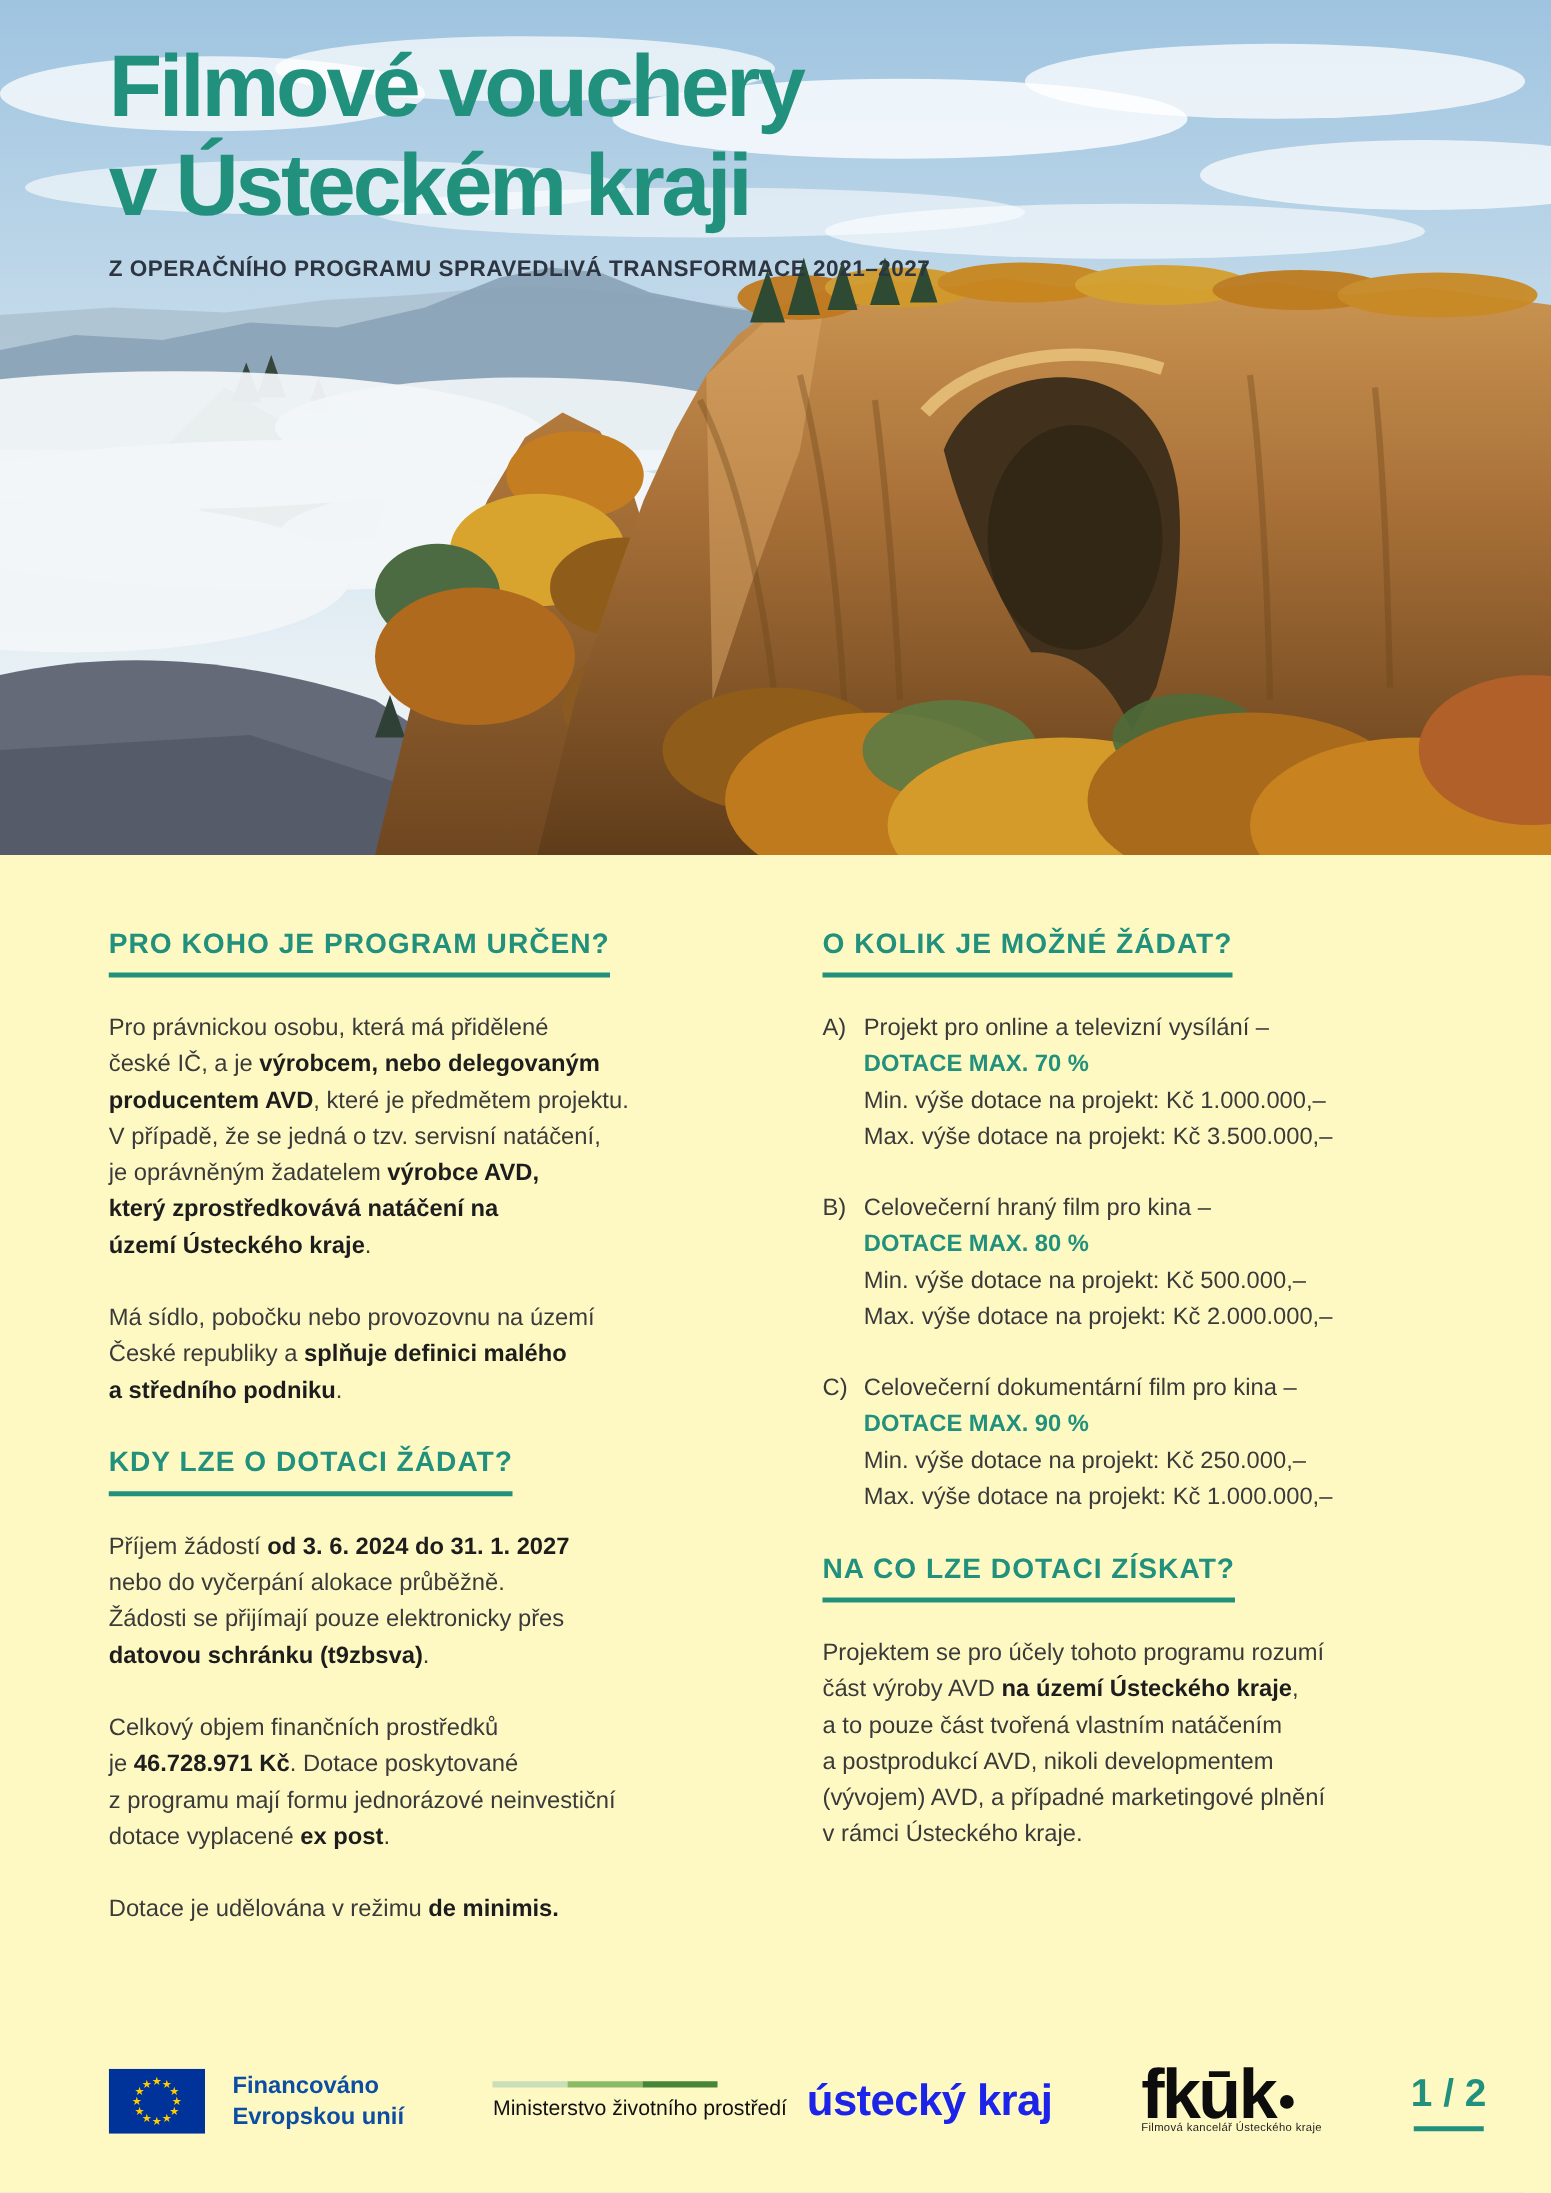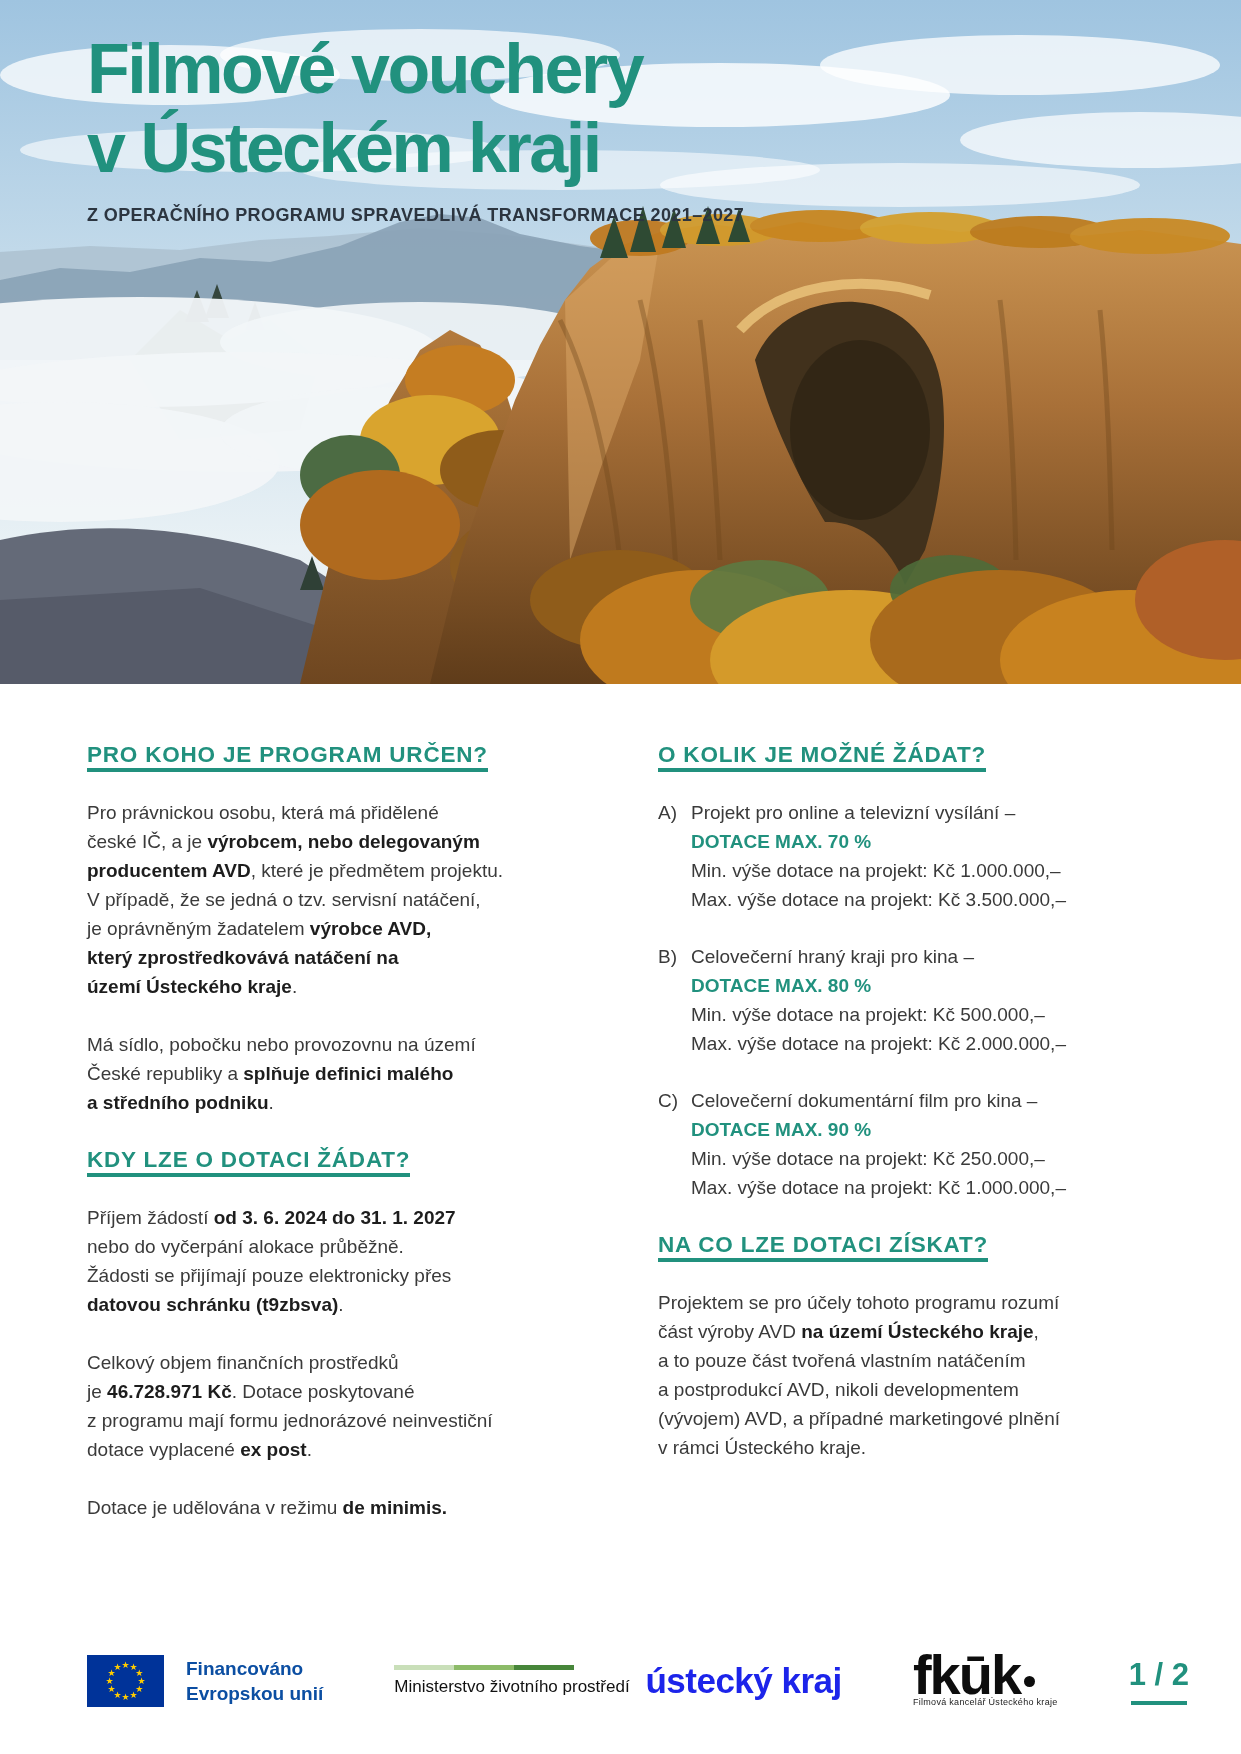--- a/index.html
+++ b/index.html
@@ -1,20 +1,20 @@
 <!DOCTYPE html>
 <html lang="cs"><head>
 <meta charset="utf-8">
 <style>
   * { box-sizing: border-box; margin: 0; padding: 0; }
   html, body { background: #e8e8e8; }
   body { font-family: "Liberation Sans", sans-serif; }
   .page {
     position: relative; width: 1241px; height: 1754px;
-    margin: 0 auto; background: #ffffff; overflow: hidden;
+    margin: 0 auto; background: #fef9c3; overflow: hidden;
   }
 
   
   .hero { position: absolute; top: 0; left: 0; width: 1241px; height: 684px; }
   .hero svg.landscape { position: absolute; inset: 0; width: 100%; height: 100%; display: block; }
   .hero-text { position: absolute; left: 87px; top: 30px; }
   .hero-title {
     font-size: 70px; line-height: 79px; font-weight: bold;
     letter-spacing: -2.5px; color: #21917E;
   }
@@ -26,21 +26,21 @@
   
   .content {
     position: absolute; top: 684px; left: 87px; width: 1080px;
     padding-top: 58px;
     display: grid; grid-template-columns: 471px 483px; column-gap: 100px;
   }
   .section + .section { margin-top: 30px; }
   h2.sec-heading {
     display: inline-block;
     color: #21917E; font-size: 22.5px; font-weight: bold; letter-spacing: 0.8px;
-    padding-bottom: 0; border-bottom: 4px solid #21917E;
+    padding-bottom: 10px; border-bottom: 4px solid #21917E;
     margin-bottom: 26px;
   }
   .body-p { font-size: 19px; line-height: 29px; color: #3A3A3A; margin-bottom: 29px; }
   .body-p b, .lead b, .avd-item b { color: #1D1D1D; }
   .lead { font-size: 19px; line-height: 29px; font-weight: bold; color: #1D1D1D; margin-bottom: 36px; }
   .avd-item { display: flex; font-size: 19px; line-height: 29px; color: #3A3A3A; margin-bottom: 28px; }
   .avd-label { flex: none; width: 33px; }
   .avd-dotace { color: #21917E; font-weight: bold; }
 
   
@@ -209,21 +209,21 @@
             <span>Projekt pro online a televizní vysílání –</span><br>
             <span class="avd-dotace">DOTACE MAX. 70 %</span><br>
             <span>Min. výše dotace na projekt: Kč 1.000.000,–</span><br>
             <span>Max. výše dotace na projekt: Kč 3.500.000,–</span>
           </span>
         </div>
 
         <div class="avd-item">
           <span class="avd-label">B)</span>
           <span class="avd-body">
-            <span>Celovečerní hraný kraji pro kina –</span><br>
+            <span>Celovečerní hraný film pro kina –</span><br>
             <span class="avd-dotace">DOTACE MAX. 80 %</span><br>
             <span>Min. výše dotace na projekt: Kč 500.000,–</span><br>
             <span>Max. výše dotace na projekt: Kč 2.000.000,–</span>
           </span>
         </div>
 
         <div class="avd-item">
           <span class="avd-label">C)</span>
           <span class="avd-body">
             <span>Celovečerní dokumentární film pro kina –</span><br>

